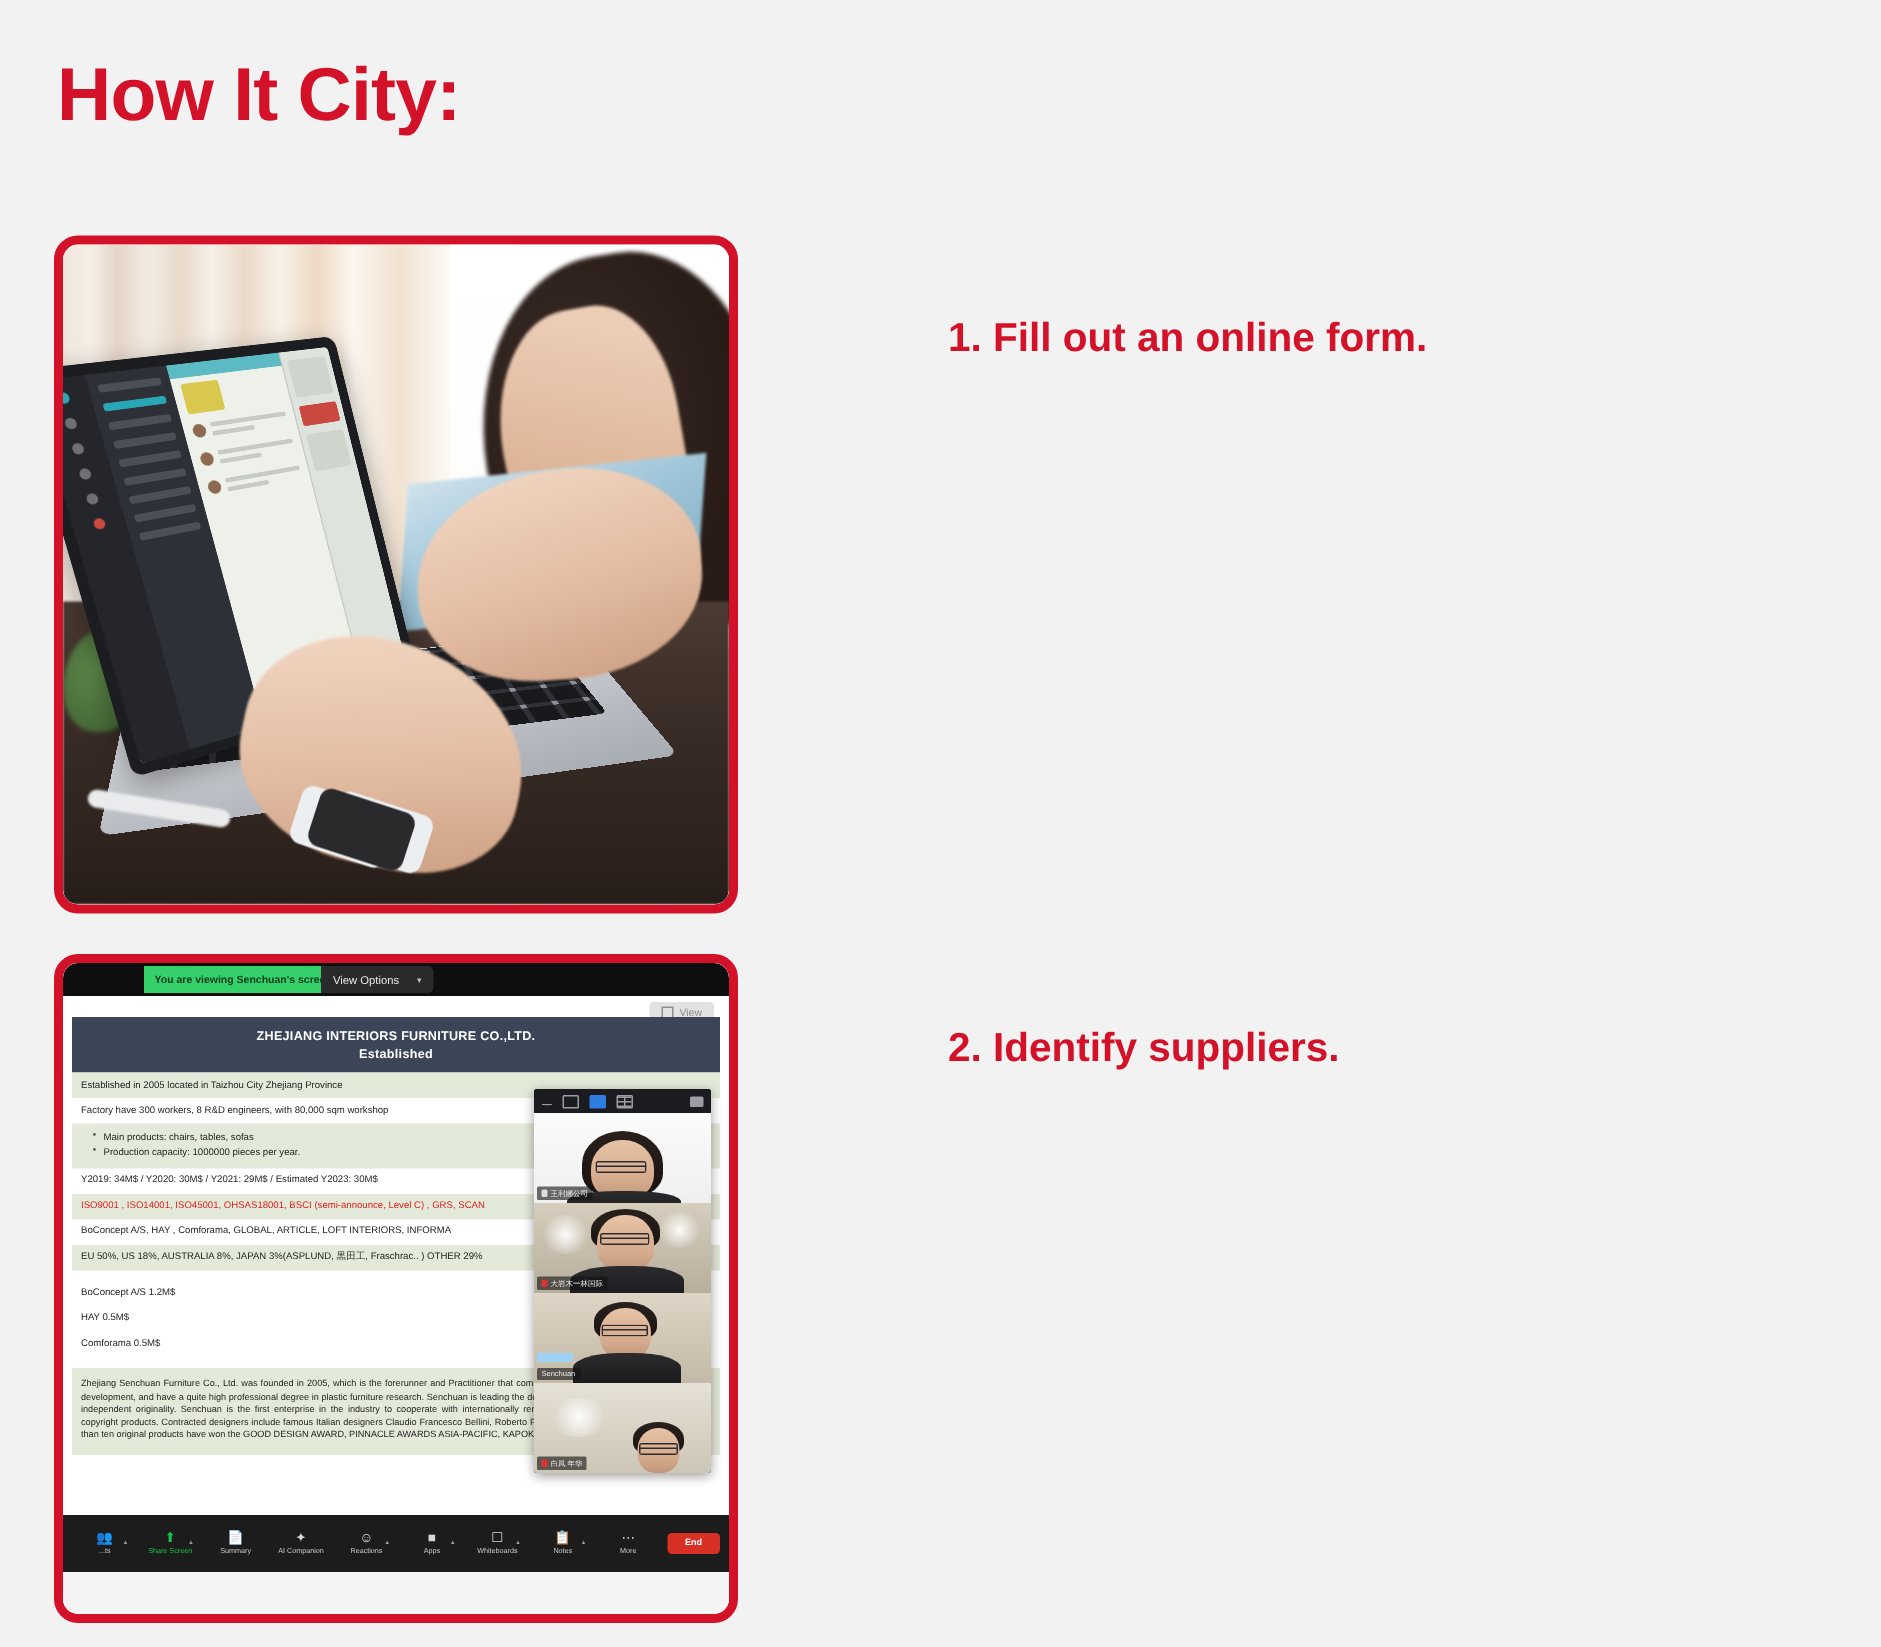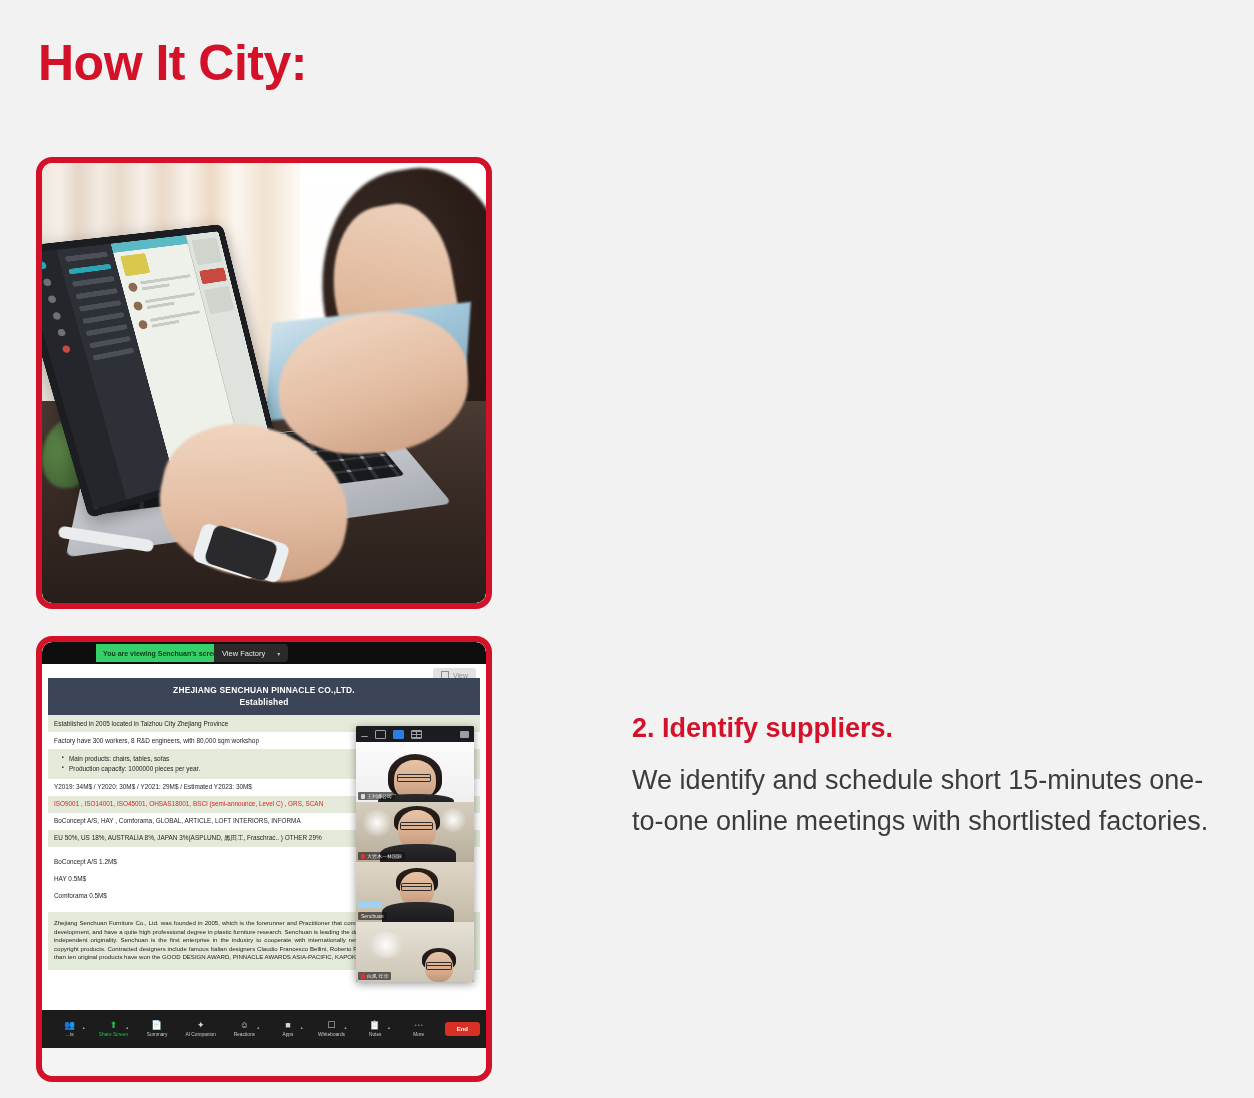--- a/index.html
+++ b/index.html
@@ -320,21 +320,21 @@
   .step { margin-bottom: 0; }
   .step-title {
     color:#d3122a; font-size:27px; font-weight:bold; line-height:1.2;
     margin: 0 0 16px 0;
   }
   .step-body {
     color:#3c3c3c; font-size:27px; line-height:1.52; font-weight:normal;
     margin: 0;
   }
   #step-1 { position:absolute; left:0; top:52px; width: 545px; }
-  #step-2 { position:absolute; left:0; top:555px; width: 600px; }
+  #step-2 { position:absolute; left:0; top:525px; width: 600px; }
 </style>
 </head>
 <body>
 
 <div class="page-title">How It City:</div>
 
 <div class="card" id="card-photo">
   <div class="card-inner">
     <div class="photo-scene">
       <div class="curtain"></div>
@@ -412,31 +412,31 @@
   </div>
 </div>
 
 <div class="card" id="card-zoom">
   <div class="card-inner">
     <div class="zoom-scene">
 
       <div class="zoom-topbar"></div>
       <div class="share-pill">You are viewing Senchuan's screen</div>
       <div class="view-options">
-        <span>View Factory</span>
+        <span>View Options</span>
         <span class="chev">▾</span>
       </div>
       <div class="view-btn">
         <span class="sq"></span>
         <span>View</span>
       </div>
 
       <div class="slide">
         <div class="slide-header">
-          <div>ZHEJIANG SENCHUAN PINNACLE CO.,LTD.</div>
+          <div>ZHEJIANG INTERIORS FURNITURE CO.,LTD.</div>
           <div>Established</div>
         </div>
         <div class="slide-body">
           <div class="srow tint">Established in 2005  located in Taizhou City  Zhejiang Province</div>
           <div class="srow">Factory have 300  workers, 8 R&amp;D engineers, with 80,000 sqm workshop</div>
           <div class="srow tint">
             <ul>
               <li>Main products: chairs, tables, sofas</li>
               <li>Production capacity: 1000000 pieces per year.</li>
             </ul>
@@ -564,18 +564,18 @@
         </div>
         <div class="end-btn">End</div>
       </div>
       <div class="zoom-bottom-white"></div>
     </div>
   </div>
 </div>
 
 <div class="steps">
   <div class="step" id="step-1">
+    <div class="step-title">1. Fill out an online form.</div>
   </div>
   <div class="step" id="step-2">
     <div class="step-title">2. Identify suppliers.</div>
-    <div class="step-body">We identify and schedule short 15-minutes one-to-one online meetings with shortlisted factories.</div>
   </div>
 </div>
 
 </body></html>

